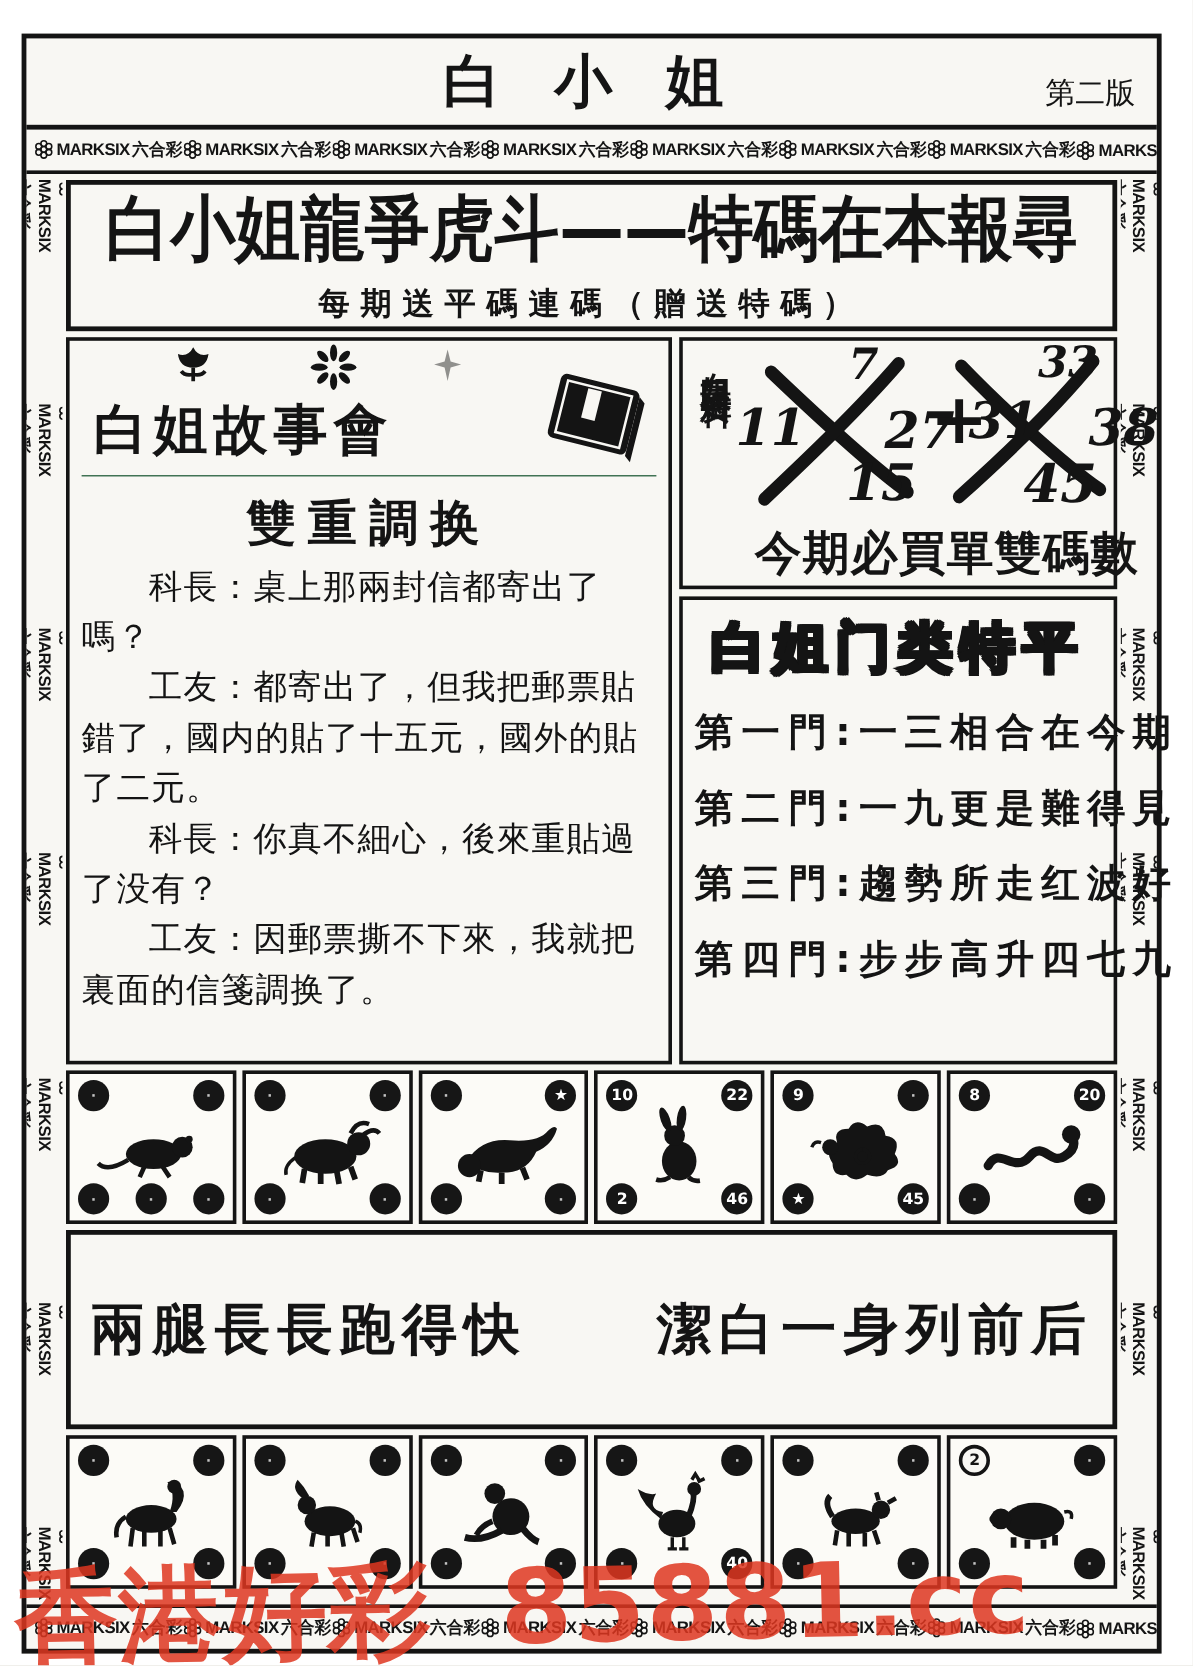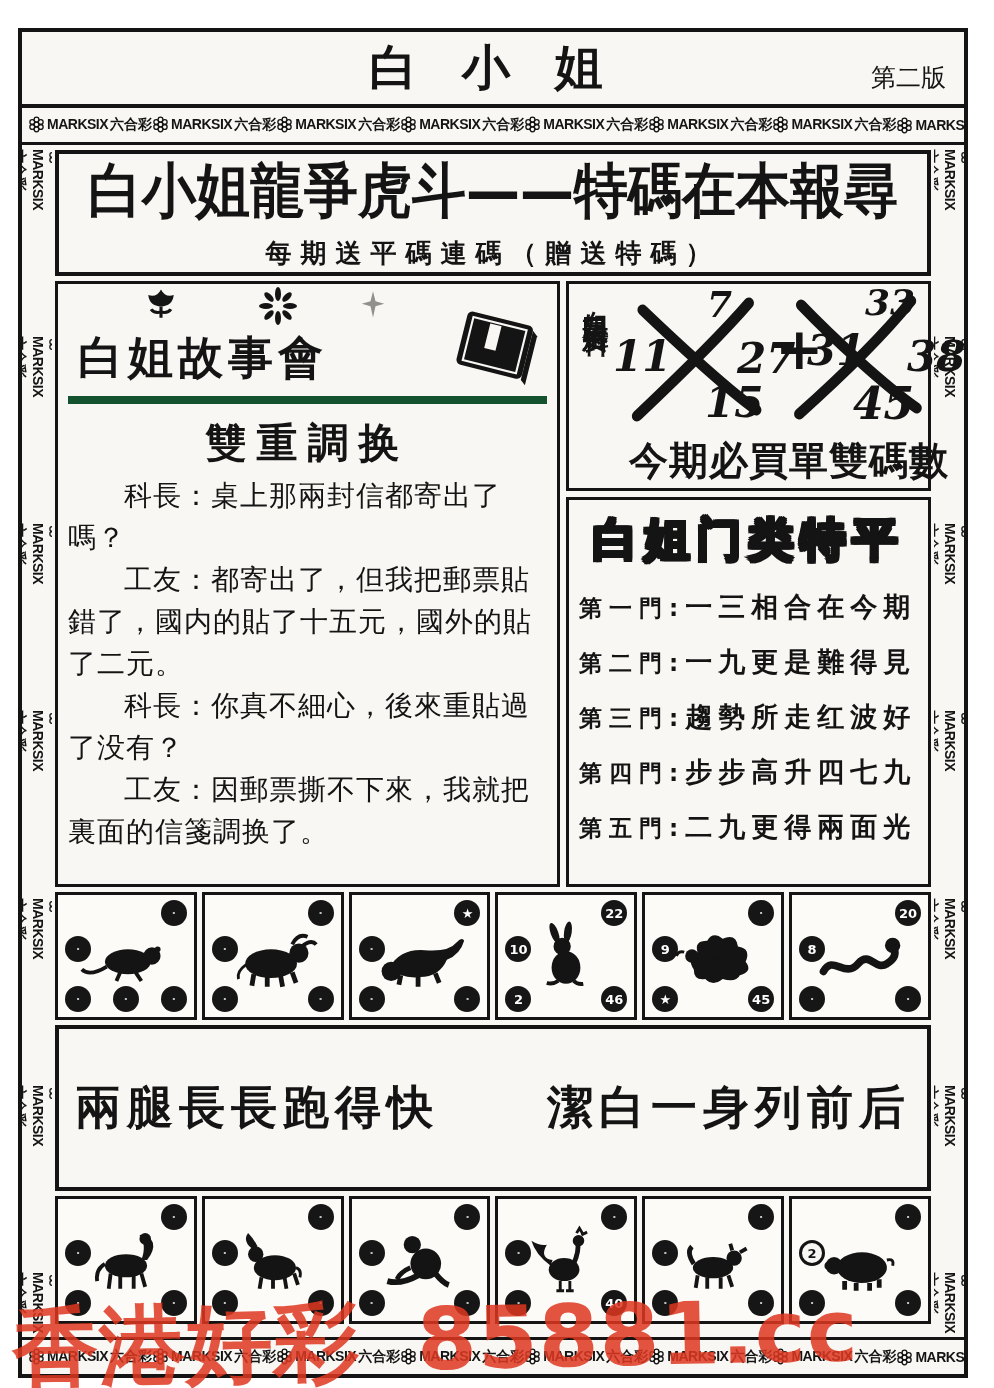--- a/index.html
+++ b/index.html
@@ -31,21 +31,21 @@
 
   
   .headline-box{flex:none;height:126px;border:4px solid #141414;box-sizing:border-box;
                 display:flex;flex-direction:column;justify-content:center;margin-bottom:5px;}
   .headline{font-size:54px;font-weight:900;text-align:center;letter-spacing:0px;transform:scaleY(1.1);white-space:nowrap;}
   .subhead{font-size:26px;font-weight:800;text-align:center;letter-spacing:9px;margin-top:8px;}
 
   
   .cols{flex:none;height:606px;display:flex;gap:6px;margin-bottom:5px;}
   .story-box{width:505px;border:3px solid #141414;box-sizing:border-box;padding:4px 10px;flex:none;}
-  .story-header{position:relative;border-bottom:8px solid #14532d;display:flex;align-items:flex-end;gap:2px;padding:10px 2px 8px 10px;}
+  .story-header{position:relative;border-bottom:1px solid #14532d;display:flex;align-items:flex-end;gap:2px;padding:10px 2px 8px 10px;}
   .tulip{width:30px;height:34px;position:absolute;left:78px;top:0px;}
   .spark1{width:40px;height:40px;position:absolute;left:190px;top:-2px;}
   .spark2{width:26px;height:30px;position:absolute;left:292px;top:2px;opacity:.45;}
   .story-section-title{font-size:45px;font-weight:900;letter-spacing:5px;margin-top:30px;white-space:nowrap;}
   .book{width:96px;height:78px;margin-left:auto;flex:none;}
   .story-title{font-size:41px;font-weight:800;text-align:center;letter-spacing:10px;margin:12px 0 4px;}
   .story-p{font-family:"DejaVu Serif",serif;font-size:28px;line-height:1.5;text-indent:2em;margin:0;letter-spacing:1px;}
 
   .right-col{flex:1;display:flex;flex-direction:column;gap:6px;min-width:0;}
 
@@ -69,32 +69,32 @@
   .forecast-caption{font-size:39px;font-weight:900;letter-spacing:1px;white-space:nowrap;text-align:center;margin-top:6px;margin-left:20px;}
 
   
   .gates-box{flex:1;border:3px solid #141414;box-sizing:border-box;padding:6px 8px;min-height:0;}
   .gates-heading{font-size:45px;font-weight:800;letter-spacing:7px;text-align:center;color:#fff;
                  -webkit-text-stroke:2.5px #141414;
                  text-shadow:2px 0 0 #141414,-2px 0 0 #141414,0 2px 0 #141414,0 -2px 0 #141414,
                              2px 2px 0 #141414,-2px -2px 0 #141414,2px -2px 0 #141414,-2px 2px 0 #141414;
                  margin:4px 0 10px;white-space:nowrap;}
   .gate-line{display:flex;align-items:baseline;margin:19px 2px;white-space:nowrap;}
-  .g-label{font-size:23px;font-weight:800;letter-spacing:7px;flex:none;}
-  .g-text{font-family:"DejaVu Serif",serif;font-size:27px;font-weight:600;letter-spacing:6px;}
+  .g-label{font-size:32px;font-weight:800;letter-spacing:7px;flex:none;}
+  .g-text{font-family:"DejaVu Serif",serif;font-size:32px;font-weight:600;letter-spacing:6px;}
 
   
   .zodiac-row{flex:none;height:128px;display:flex;gap:5px;margin-bottom:5px;}
   .zcell{position:relative;flex:1;border:3px solid #141414;box-sizing:border-box;background:#fcfbf7;}
   .animal{position:absolute;left:50%;top:50%;width:96px;height:70px;transform:translate(-50%,-50%);}
   .badge{position:absolute;width:26px;height:26px;border-radius:50%;background:#161616;color:#fff;
          font-size:13px;font-weight:bold;display:flex;align-items:center;justify-content:center;line-height:1;}
   .badge:empty::after{content:"·";font-size:11px;opacity:.75;}
   .badge--outline{background:#f8f7f3;color:#141414;border:3px solid #141414;width:20px;height:20px;}
-  .badge.tl{top:5px;left:7px;margin-top:36px;} .badge.tr{top:5px;right:7px;}
+  .badge.tl{top:5px;left:7px;} .badge.tr{top:5px;right:7px;}
   .badge.bl{bottom:5px;left:7px;} .badge.br{bottom:5px;right:7px;}
   .badge.bc{bottom:5px;left:50%;transform:translateX(-50%);}
 
   
   .verse-box{flex:none;height:166px;border:4px solid #141414;box-sizing:border-box;margin-bottom:5px;
              display:flex;flex-direction:column;justify-content:space-around;padding:10px 16px;}
   .verse-line{display:flex;justify-content:space-between;align-items:center;}
   .vp{font-size:46px;font-weight:900;letter-spacing:6px;white-space:nowrap;}
 
   
@@ -433,24 +433,20 @@
                     <span class="g-text">一九更是難得見</span>
                   </div>
                   <div class="gate-line">
                     <span class="g-label">第三門:</span>
                     <span class="g-text">趨勢所走红波好</span>
                   </div>
                   <div class="gate-line">
                     <span class="g-label">第四門:</span>
                     <span class="g-text">步步高升四七九</span>
                   </div>
-                  <div class="gate-line">
-                    <span class="g-label">第五門:</span>
-                    <span class="g-text">二九更得兩面光</span>
-                  </div>
                 </div>
             </div>
 
           </div>
         </div>
 
         <div class="zodiac-row">
             <div class="zcell">
               <svg class="animal" viewBox="0 0 100 72">
                 <ellipse cx="52" cy="42" rx="24" ry="13" fill="#141414"></ellipse>

